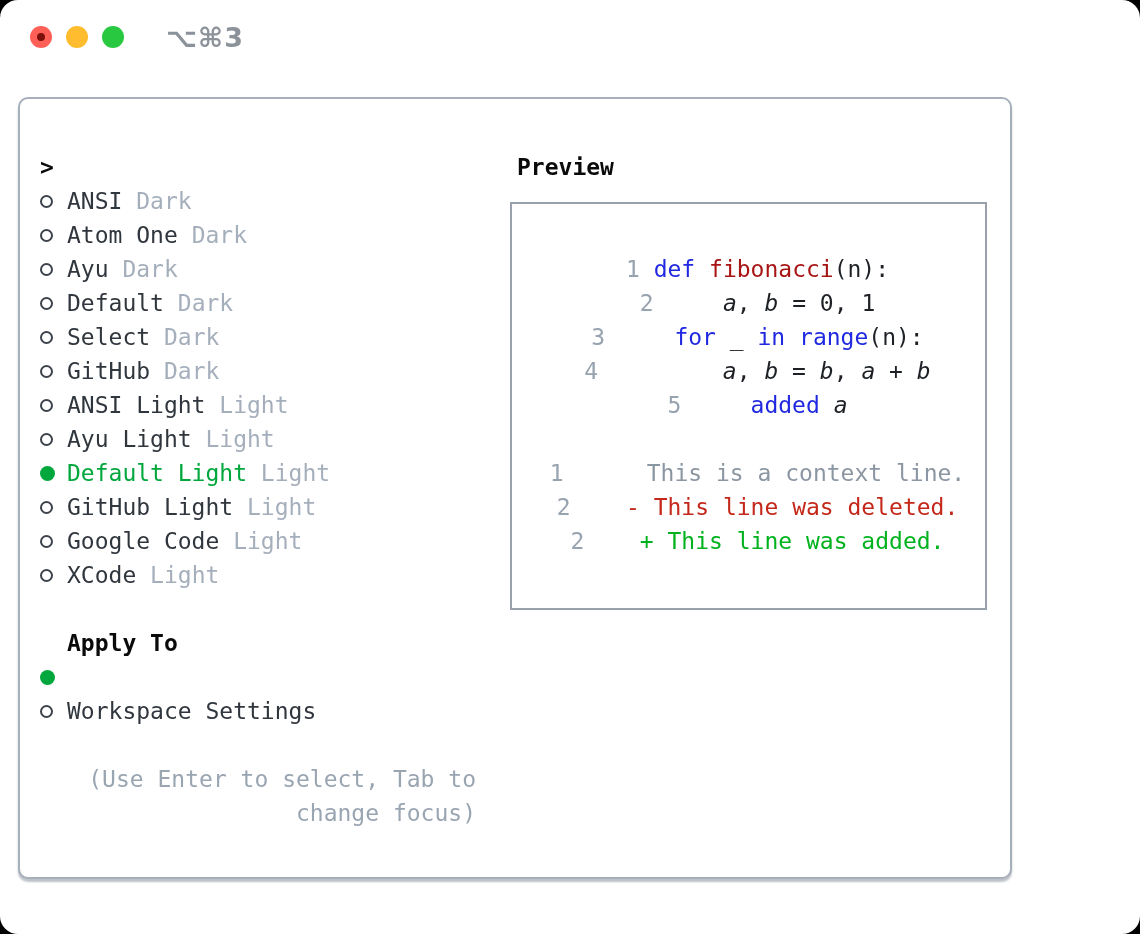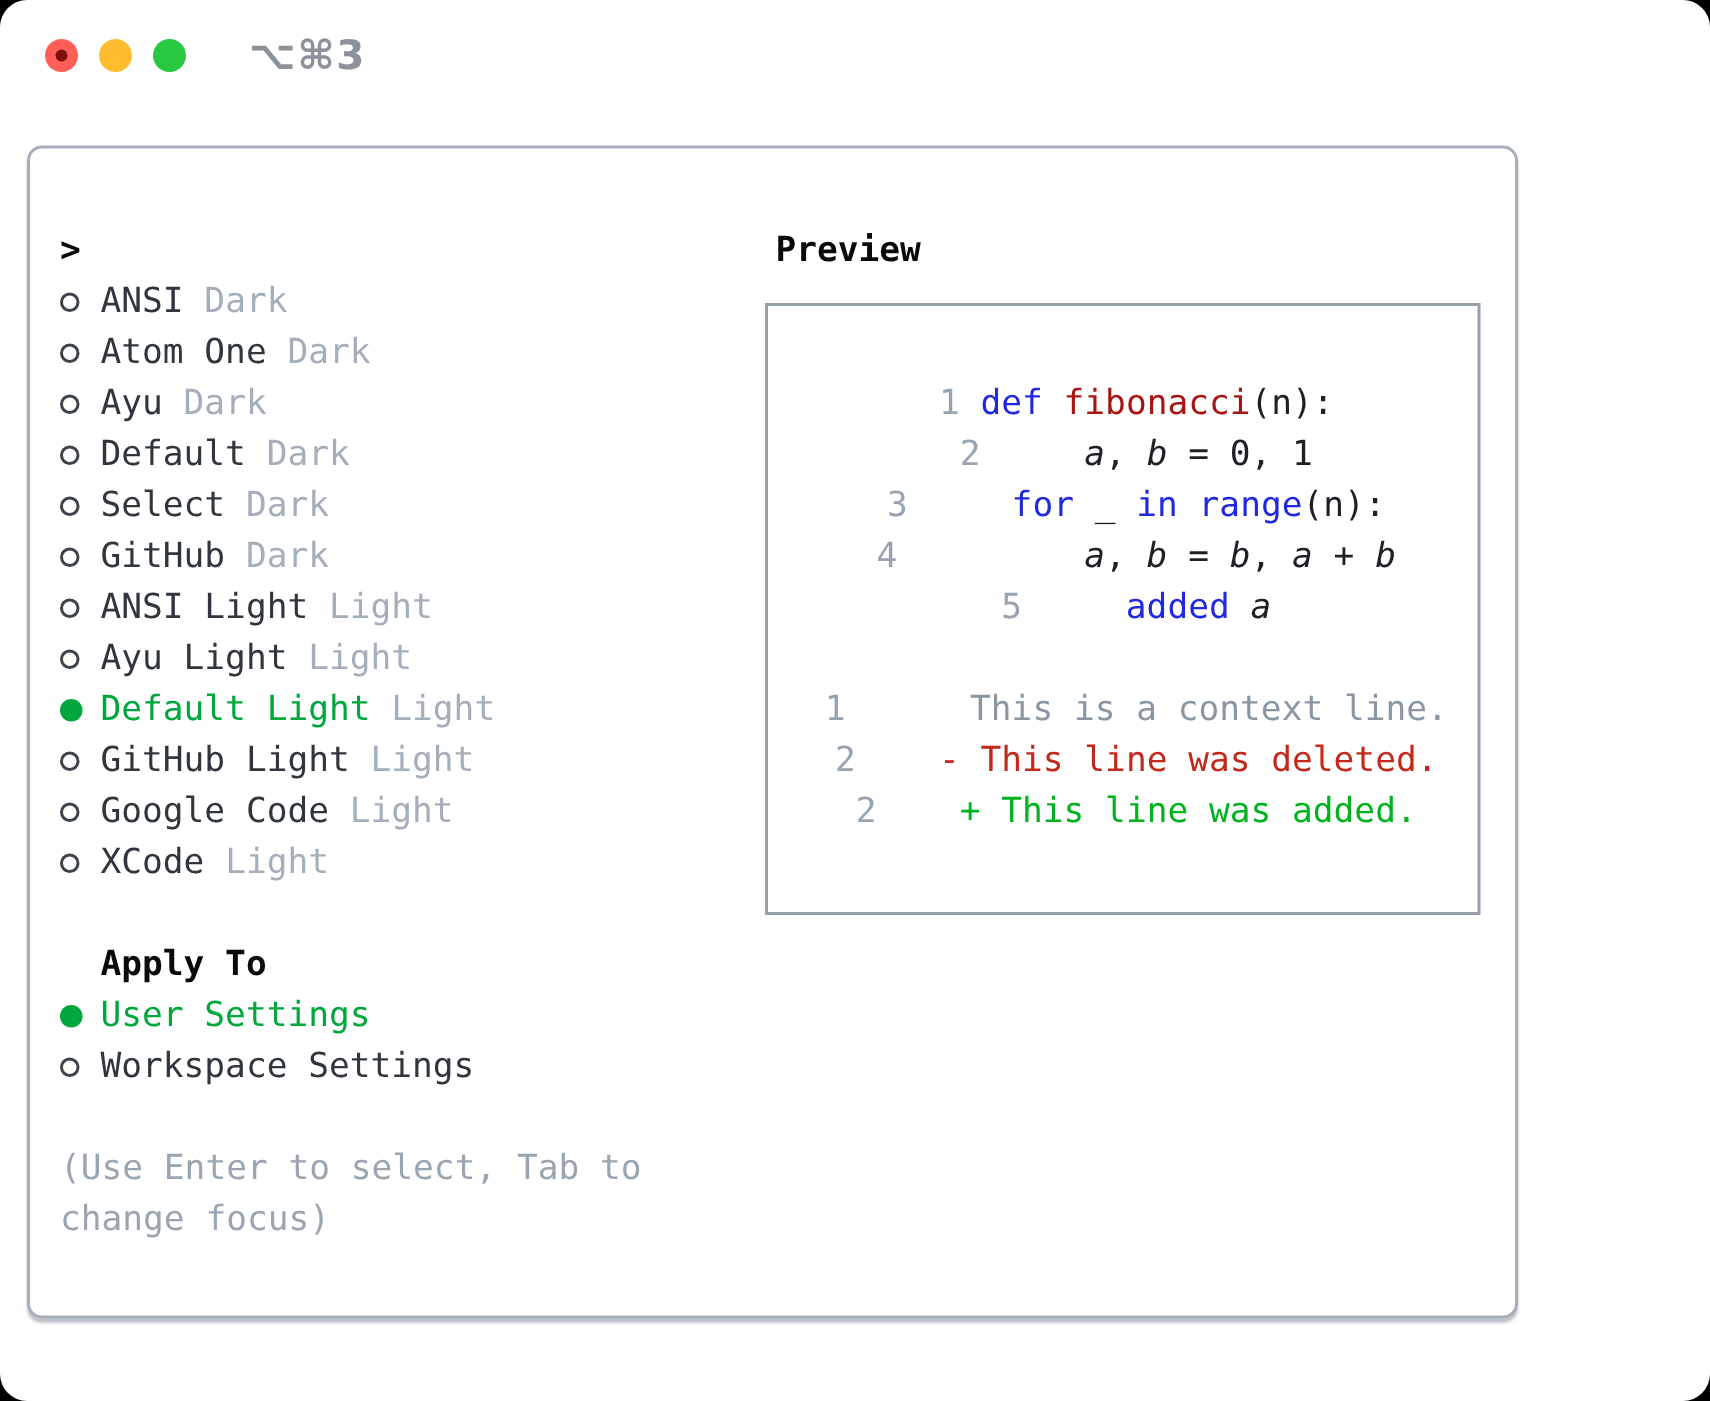--- a/index.html
+++ b/index.html
@@ -23,21 +23,21 @@
   .row{display:flex;align-items:center;height:34px;white-space:pre;}
   .bullet{width:27px;display:flex;align-items:center;}
   .prompt{font-weight:bold;color:#0a0a0a;}
   .radio{width:13px;height:13px;border-radius:50%;border:2px solid #3d434b;box-sizing:border-box;}
   .radio.sel{border:none;background:var(--accent_green);width:15px;height:15px;}
   .tname{color:var(--text_dark);}
   .tname.sel{color:var(--accent_green);}
   .tvariant{color:var(--muted_gray);}
   .hdr{font-weight:bold;color:#0a0a0a;}
   .spacer{height:34px;}
-  .hint{width:436px;line-height:34px;color:var(--hint_gray);white-space:normal;}
+  .hint{width:436px;line-height:34px;color:var(--hint_gray);white-space:normal;text-align:right;}
   
   .preview-header{position:absolute;left:484px;top:51px;height:34px;line-height:34px;font-weight:bold;color:#0a0a0a;margin-left:13px;}
   .preview-pane{position:absolute;left:490px;top:103px;width:477px;height:408px;box-sizing:border-box;
                 border:2px solid var(--preview_border);background:#fff;padding:48px 0 0 18px;overflow:hidden;text-align:center;}
   .cline{height:34px;line-height:34px;white-space:pre;font-size:23px;}
   .lnum{color:var(--line_number_gray);}
   .seg-kw{color:var(--keyword_blue);}
   .seg-fn{color:var(--function_maroon);}
   .seg-pl{color:#1d2126;}
   .seg-var{color:#1d2126;font-style:italic;}
@@ -80,21 +80,21 @@
           <div class="row"><span class="bullet"><span class="radio"></span></span><span class="tname">XCode</span><span class="tvariant"> Light</span></div>
         </div>
 
       <div class="spacer"></div>
 
       <div class="row">
         <span class="bullet"></span>
         <span class="hdr">Apply To</span>
       </div>
       <div id="apply-rows">
-          <div class="row"><span class="bullet"><span class="radio sel"></span></span><span class="tname sel">User Settings</span></div>
+          <div class="row"><span class="bullet"><span class="radio sel"></span></span></div>
           <div class="row"><span class="bullet"><span class="radio"></span></span><span class="tname">Workspace Settings</span></div>
         </div>
 
       <div class="spacer"></div>
 
       <div class="hint">(Use Enter to select, Tab to change focus)</div>
     </div>
 
     <div class="preview-header">Preview</div>
     <div class="preview-pane" id="preview-pane">

